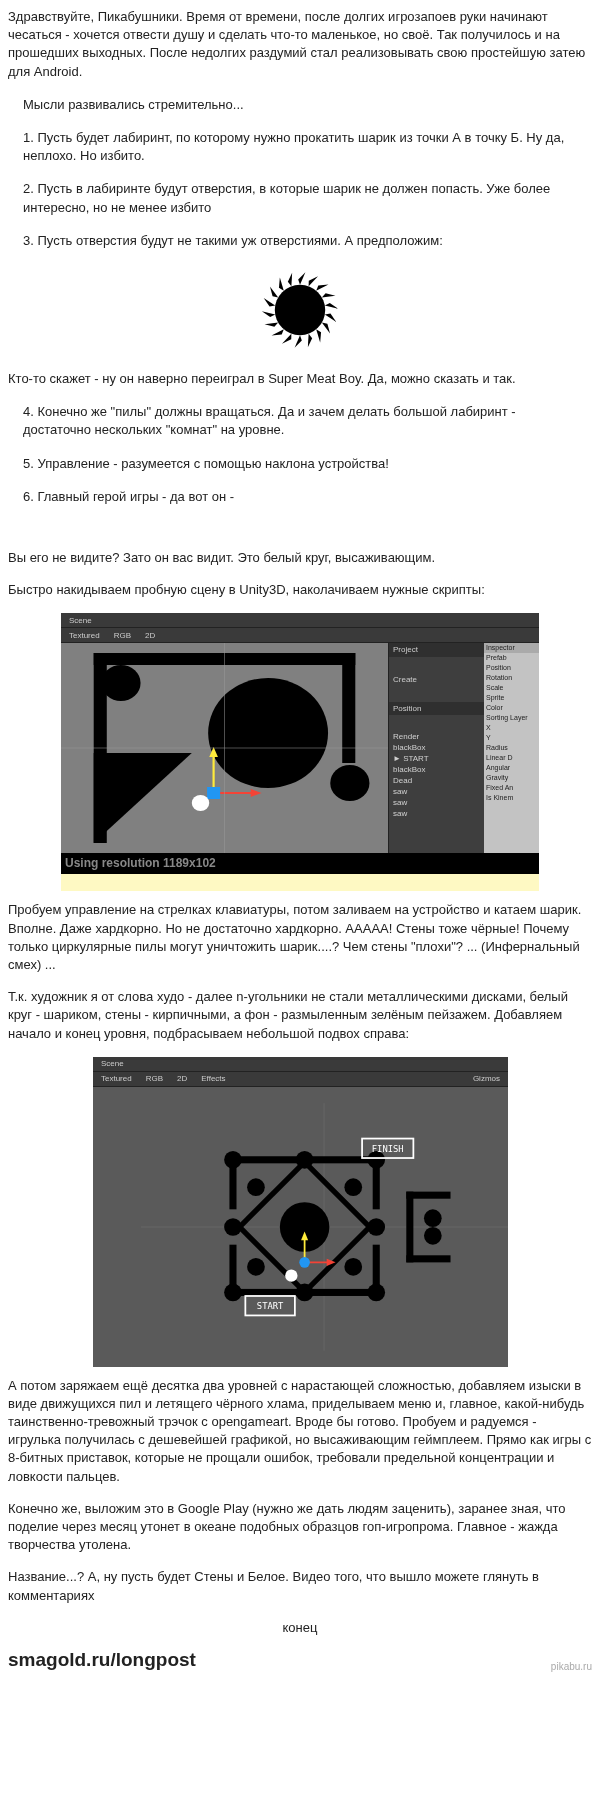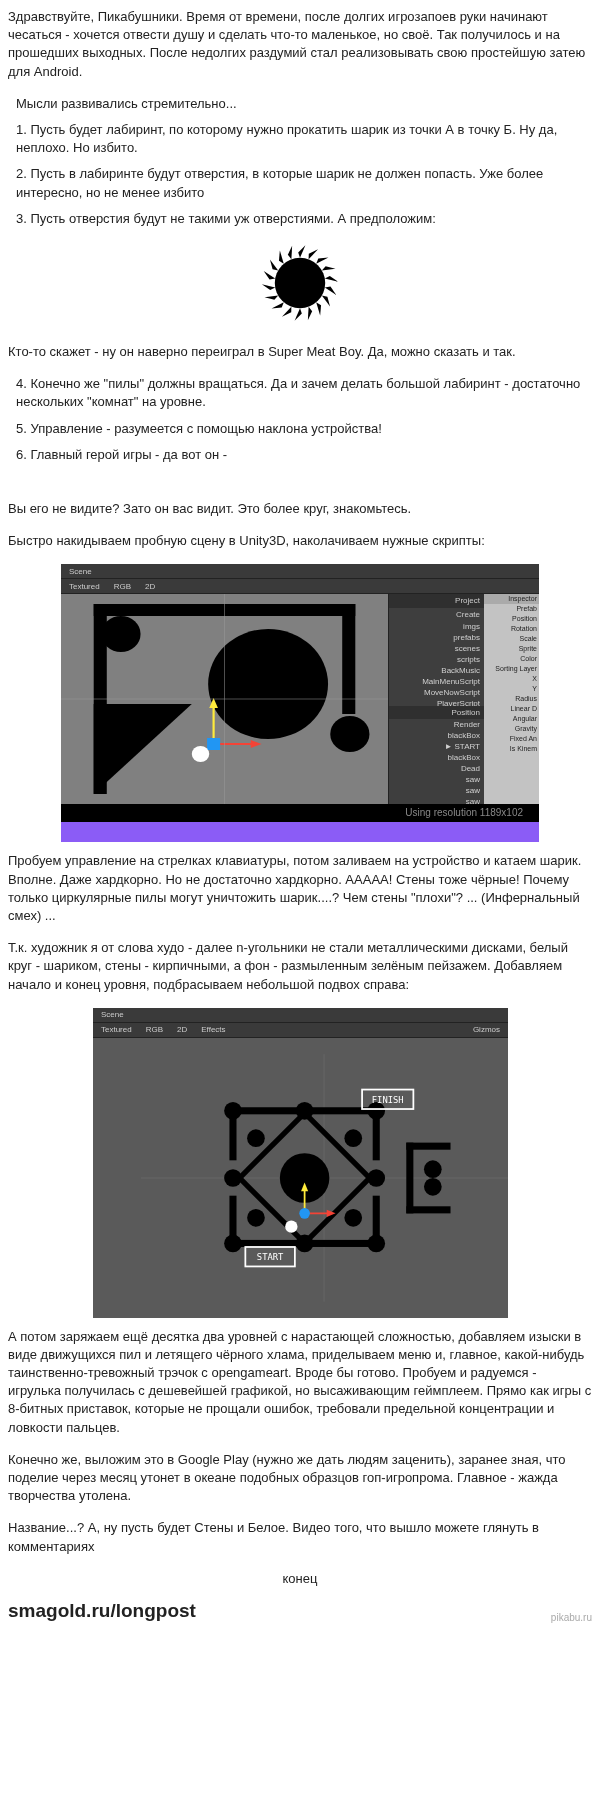--- a/index.html
+++ b/index.html
@@ -6,30 +6,29 @@
     margin: 0;
     padding: 8px;
     font-family: Verdana, Geneva, sans-serif;
     font-size: 13px;
     line-height: 1.4;
     color: #222;
     background: #fff;
     width: 584px;
   }
   p { margin: 0 0 14px 0; }
-  .list-line { margin: 8px; }
+  .list-line { margin: 15px; }
   .sawblade-graphic {
     text-align: center;
     margin: 10px 0;
   }
   .screenshot {
     margin: 10px auto;
     display: block;
-    background: #8b5cf6;
-    text-align: right;
+    background: #fef9c3;
   }
   .screenshot.unity1 { width: 478px; height: 278px; }
   .screenshot.unity2 { width: 415px; height: 310px; margin-left: 85px; }
   .end-label {
     text-align: center;
     margin: 14px 0 7px 0;
   }
   .footer {
     display: flex;
     justify-content: space-between;
@@ -88,21 +87,21 @@
 
 <p>Кто-то скажет - ну он наверно переиграл в Super Meat Boy. Да, можно сказать и так.</p>
 
 <p class="list-line">4. Конечно же "пилы"  должны вращаться. Да и зачем делать большой лабиринт - достаточно нескольких "комнат" на уровне.</p>
 <p class="list-line">5. Управление - разумеется с помощью наклона устройства!</p>
 <p class="list-line">6. Главный герой игры - да вот он -</p>
 
 <div class="break"></div>
 <div class="break"></div>
 
-<p>Вы его не видите? Зато он вас видит. Это более круг, знакомьтесь.</p>
+<p>Вы его не видите? Зато он вас видит. Это белый круг, высаживающим.</p>
 
 <p>Быстро накидываем пробную сцену в Unity3D, наколачиваем нужные скрипты:</p>
 
 <div class="screenshot unity1">
   <div class="ui-bar" style="display:flex;gap:4px;align-items:center;padding:0 4px;">
     <span class="panel-label">Scene</span>
   </div>
   <div class="ui-bar" style="display:flex;gap:6px;align-items:center;padding:0 4px;">
     <span class="panel-label">Textured</span>
     <span class="panel-label">RGB</span>
@@ -135,33 +134,23 @@
         <polygon points="184,150 174,146 174,154" fill="#f44336"></polygon>
         <rect x="134" y="144" width="12" height="12" fill="#2196f3"></rect>
 
         <circle cx="128" cy="160" r="8" fill="#fff"></circle>
 
         <line x1="0" y1="105" x2="300" y2="105" stroke="#999" stroke-width="0.5"></line>
         <line x1="150" y1="0" x2="150" y2="210" stroke="#999" stroke-width="0.5"></line>
       </svg>
     </div>
 
-    <div class="ui-right" style="width:95px;display:flex;flex-direction:column;">
+    <div class="ui-right" style="width:95px;display:flex;flex-direction:column;gap:16px;">
       <div class="panel-label" style="background:#2f2f2f;">Project</div>
       <div class="panel-label">Create</div>
-      <div id="tree1" style="flex:1;overflow:hidden;">
-          <div class="tree-line">imgs</div>
-          <div class="tree-line">prefabs</div>
-          <div class="tree-line">scenes</div>
-          <div class="tree-line">scripts</div>
-          <div class="tree-line">  BackMusic</div>
-          <div class="tree-line">  MainMenuScript</div>
-          <div class="tree-line">  MoveNowScript</div>
-          <div class="tree-line">  PlayerScript</div>
-        </div>
       <div class="panel-label" style="background:#2f2f2f;">Position</div>
       <div id="hier1" style="flex:1;overflow:hidden;">
           <div class="tree-line">Render</div>
           <div class="tree-line">blackBox</div>
           <div class="tree-line">► START</div>
           <div class="tree-line">blackBox</div>
           <div class="tree-line">Dead</div>
           <div class="tree-line">saw</div>
           <div class="tree-line">saw</div>
           <div class="tree-line">saw</div>
@@ -182,21 +171,21 @@
           <div class="insp-line">Y</div>
           <div class="insp-line">Radius</div>
           <div class="insp-line">Linear D</div>
           <div class="insp-line">Angular</div>
           <div class="insp-line">Gravity</div>
           <div class="insp-line">Fixed An</div>
           <div class="insp-line">Is Kinem</div>
         </div>
     </div>
   </div>
-  <div style="background:#000;color:#888;font-size:10px;padding:2px 16px;">Using resolution 1189x102</div>
+  <div style="background:#000;color:#888;font-size:12px;padding:2px 4px;font-weight:bold;">Using resolution 1189x102</div>
 </div>
 
 <p>Пробуем управление на стрелках клавиатуры, потом заливаем на устройство и катаем шарик. Вполне. Даже хардкорно. Но не достаточно хардкорно. ААААА! Стены тоже чёрные! Почему только циркулярные пилы могут уничтожить шарик....? Чем стены "плохи"?               ...  (Инфернальный смех) ...</p>
 
 <p>Т.к. художник я от слова худо - далее n-угольники не стали металлическими дисками, белый круг - шариком, стены - кирпичными, а фон - размыленным зелёным пейзажем. Добавляем начало и конец уровня, подбрасываем небольшой подвох справа:</p>
 
 <div class="screenshot unity2">
   <div class="ui-bar" style="display:flex;gap:4px;align-items:center;padding:0 4px;">
     <span class="panel-label">Scene</span>
   </div>

